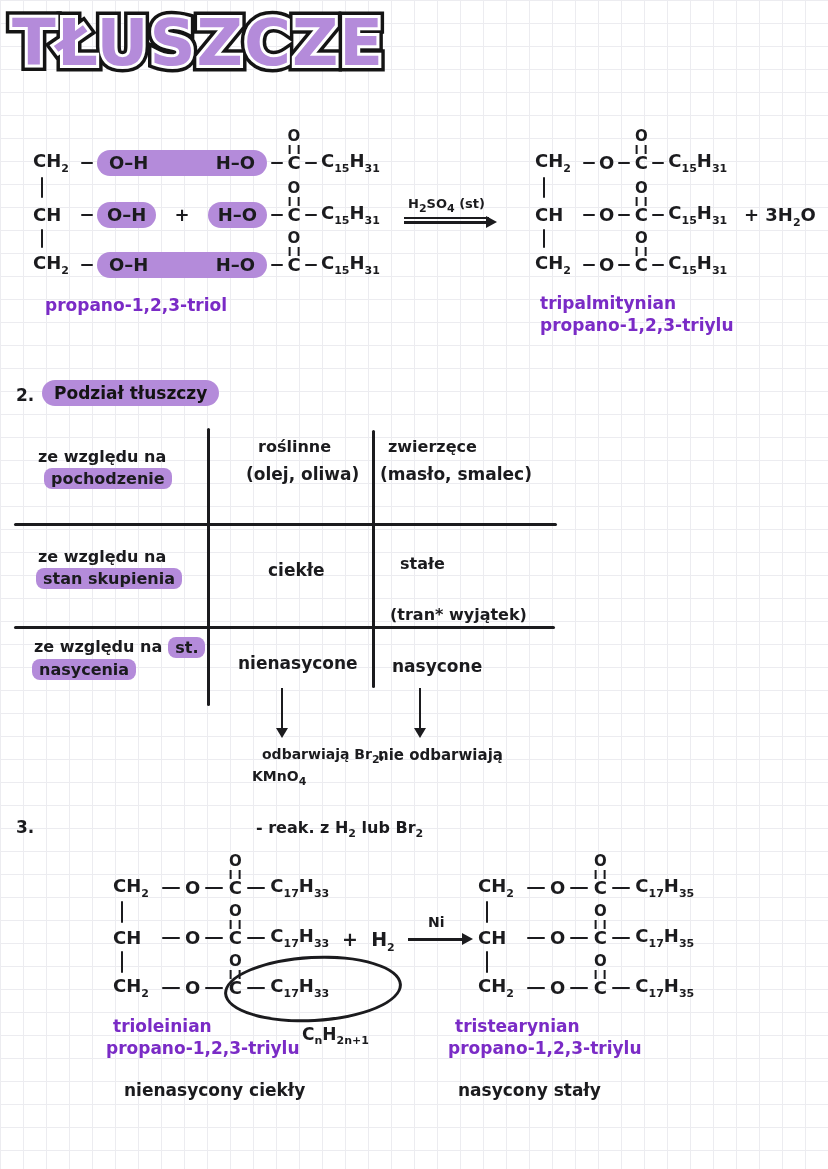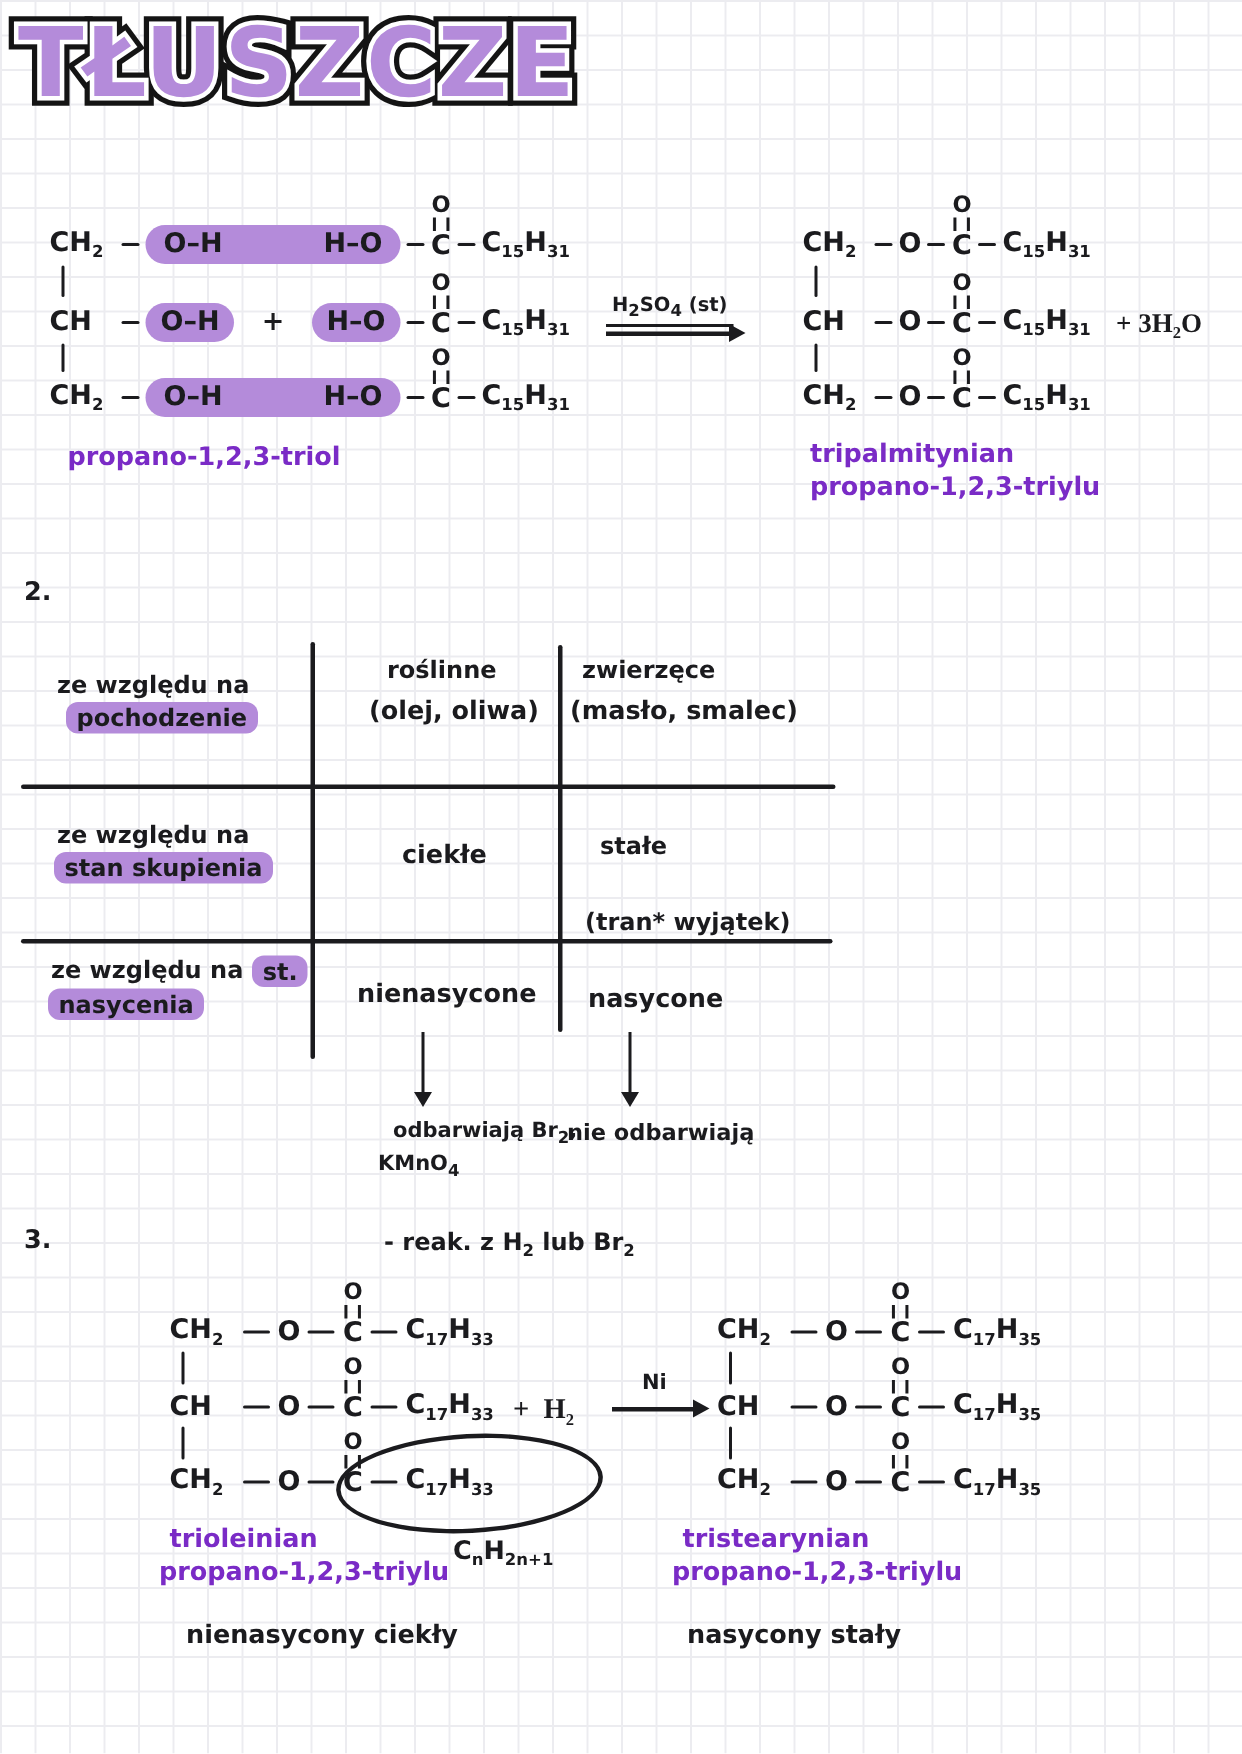--- a/index.html
+++ b/index.html
@@ -2,21 +2,21 @@
 <html><head>
 <meta charset="utf-8">
 <style>
   html,body{margin:0;padding:0;background:#ffffff;}
   #page{position:relative;width:828px;height:1169px;overflow:hidden;
     font-family:"DejaVu Sans",sans-serif;color:#1b1b1e;
     background-color:#ffffff;
     background-image:linear-gradient(#ececf0 1px,transparent 1px),
                      linear-gradient(90deg,#ececf0 1px,transparent 1px);
     background-size:23px 23px;}
-  .abs{position:absolute;font-family:Liberation Serif, serif;}
+  .abs{position:absolute;}
   .t{font-size:18px;font-weight:700;white-space:nowrap;line-height:1;}
   sub{font-size:11px;font-weight:700;}
   
   #title{position:absolute;left:12px;top:2px;width:310px;height:80px;}
   .bt{position:absolute;left:0;top:4px;font-size:64px;font-weight:800;white-space:nowrap;letter-spacing:1px;}
   .bt1{-webkit-text-stroke:13px #141414;color:#141414;}
   .bt2{-webkit-text-stroke:6px #ffffff;color:#ffffff;}
   .bt3{color:#b48bda;}
   
   .fr{position:absolute;display:flex;align-items:center;height:26px;}
@@ -175,20 +175,21 @@
   </div>
   <div class="vb" style="left:543px;top:177px;height:21px;"></div>
   <div class="vb" style="left:543px;top:229px;height:19px;"></div>
   <div class="t abs" style="left:744px;top:206px;">+ 3H<sub>2</sub>O</div>
 
   <div class="pw" style="left:45px;top:295px;text-align:right;">propano-1,2,3-triol</div>
   <div class="pw" style="left:540px;top:293px;">tripalmitynian</div>
   <div class="pw" style="left:540px;top:315px;">propano-1,2,3-triylu</div>
 
   <div class="num" style="left:16px;top:385px;">2.</div>
+  <div class="pill" style="left:42px;top:380px;">Podział tłuszczy</div>
 
   <div class="tline" style="left:207px;top:428px;width:2.5px;height:278px;"></div>
   <div class="tline" style="left:372px;top:430px;width:2.5px;height:258px;"></div>
   <div class="tline" style="left:14px;top:523px;width:543px;height:2.5px;"></div>
   <div class="tline" style="left:14px;top:626px;width:541px;height:2.5px;"></div>
 
   <div class="hw" style="left:38px;top:447px;">ze względu na</div>
   <div class="hw hlw" style="position:absolute;left:44px;top:468px;">pochodzenie</div>
   <div class="hw" style="left:258px;top:437px;">roślinne</div>
   <div class="hw hw17" style="left:246px;top:464px;">(olej, oliwa)</div>

